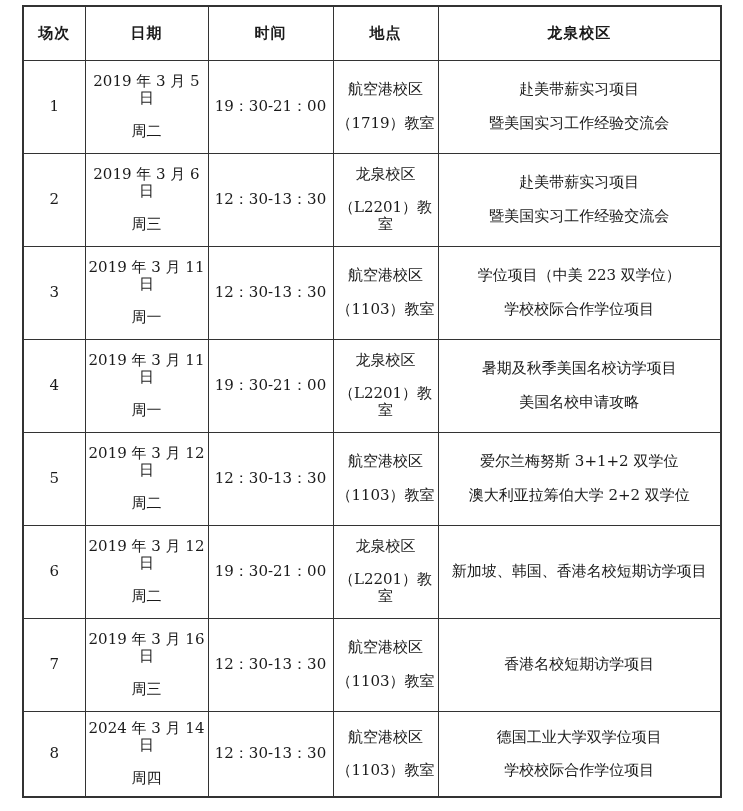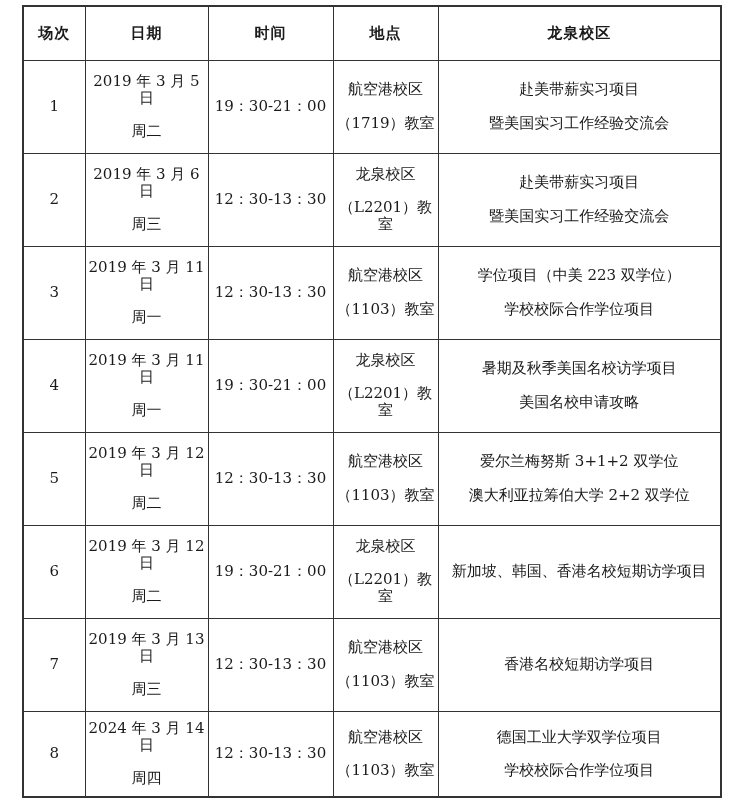--- a/index.html
+++ b/index.html
@@ -266,21 +266,21 @@
           </td>
         </tr>
         <tr>
           <td>
             <div class="cell-lines">
               <div>7</div>
             </div>
           </td>
           <td>
             <div class="cell-lines">
-              <div>2019 年 3 月 13 日</div>
+              <div>2019 年 3 月 16 日</div>
               <div>周三</div>
             </div>
           </td>
           <td>
             <div class="cell-lines">
               <div>12：30-13：30</div>
             </div>
           </td>
           <td>
             <div class="cell-lines">

